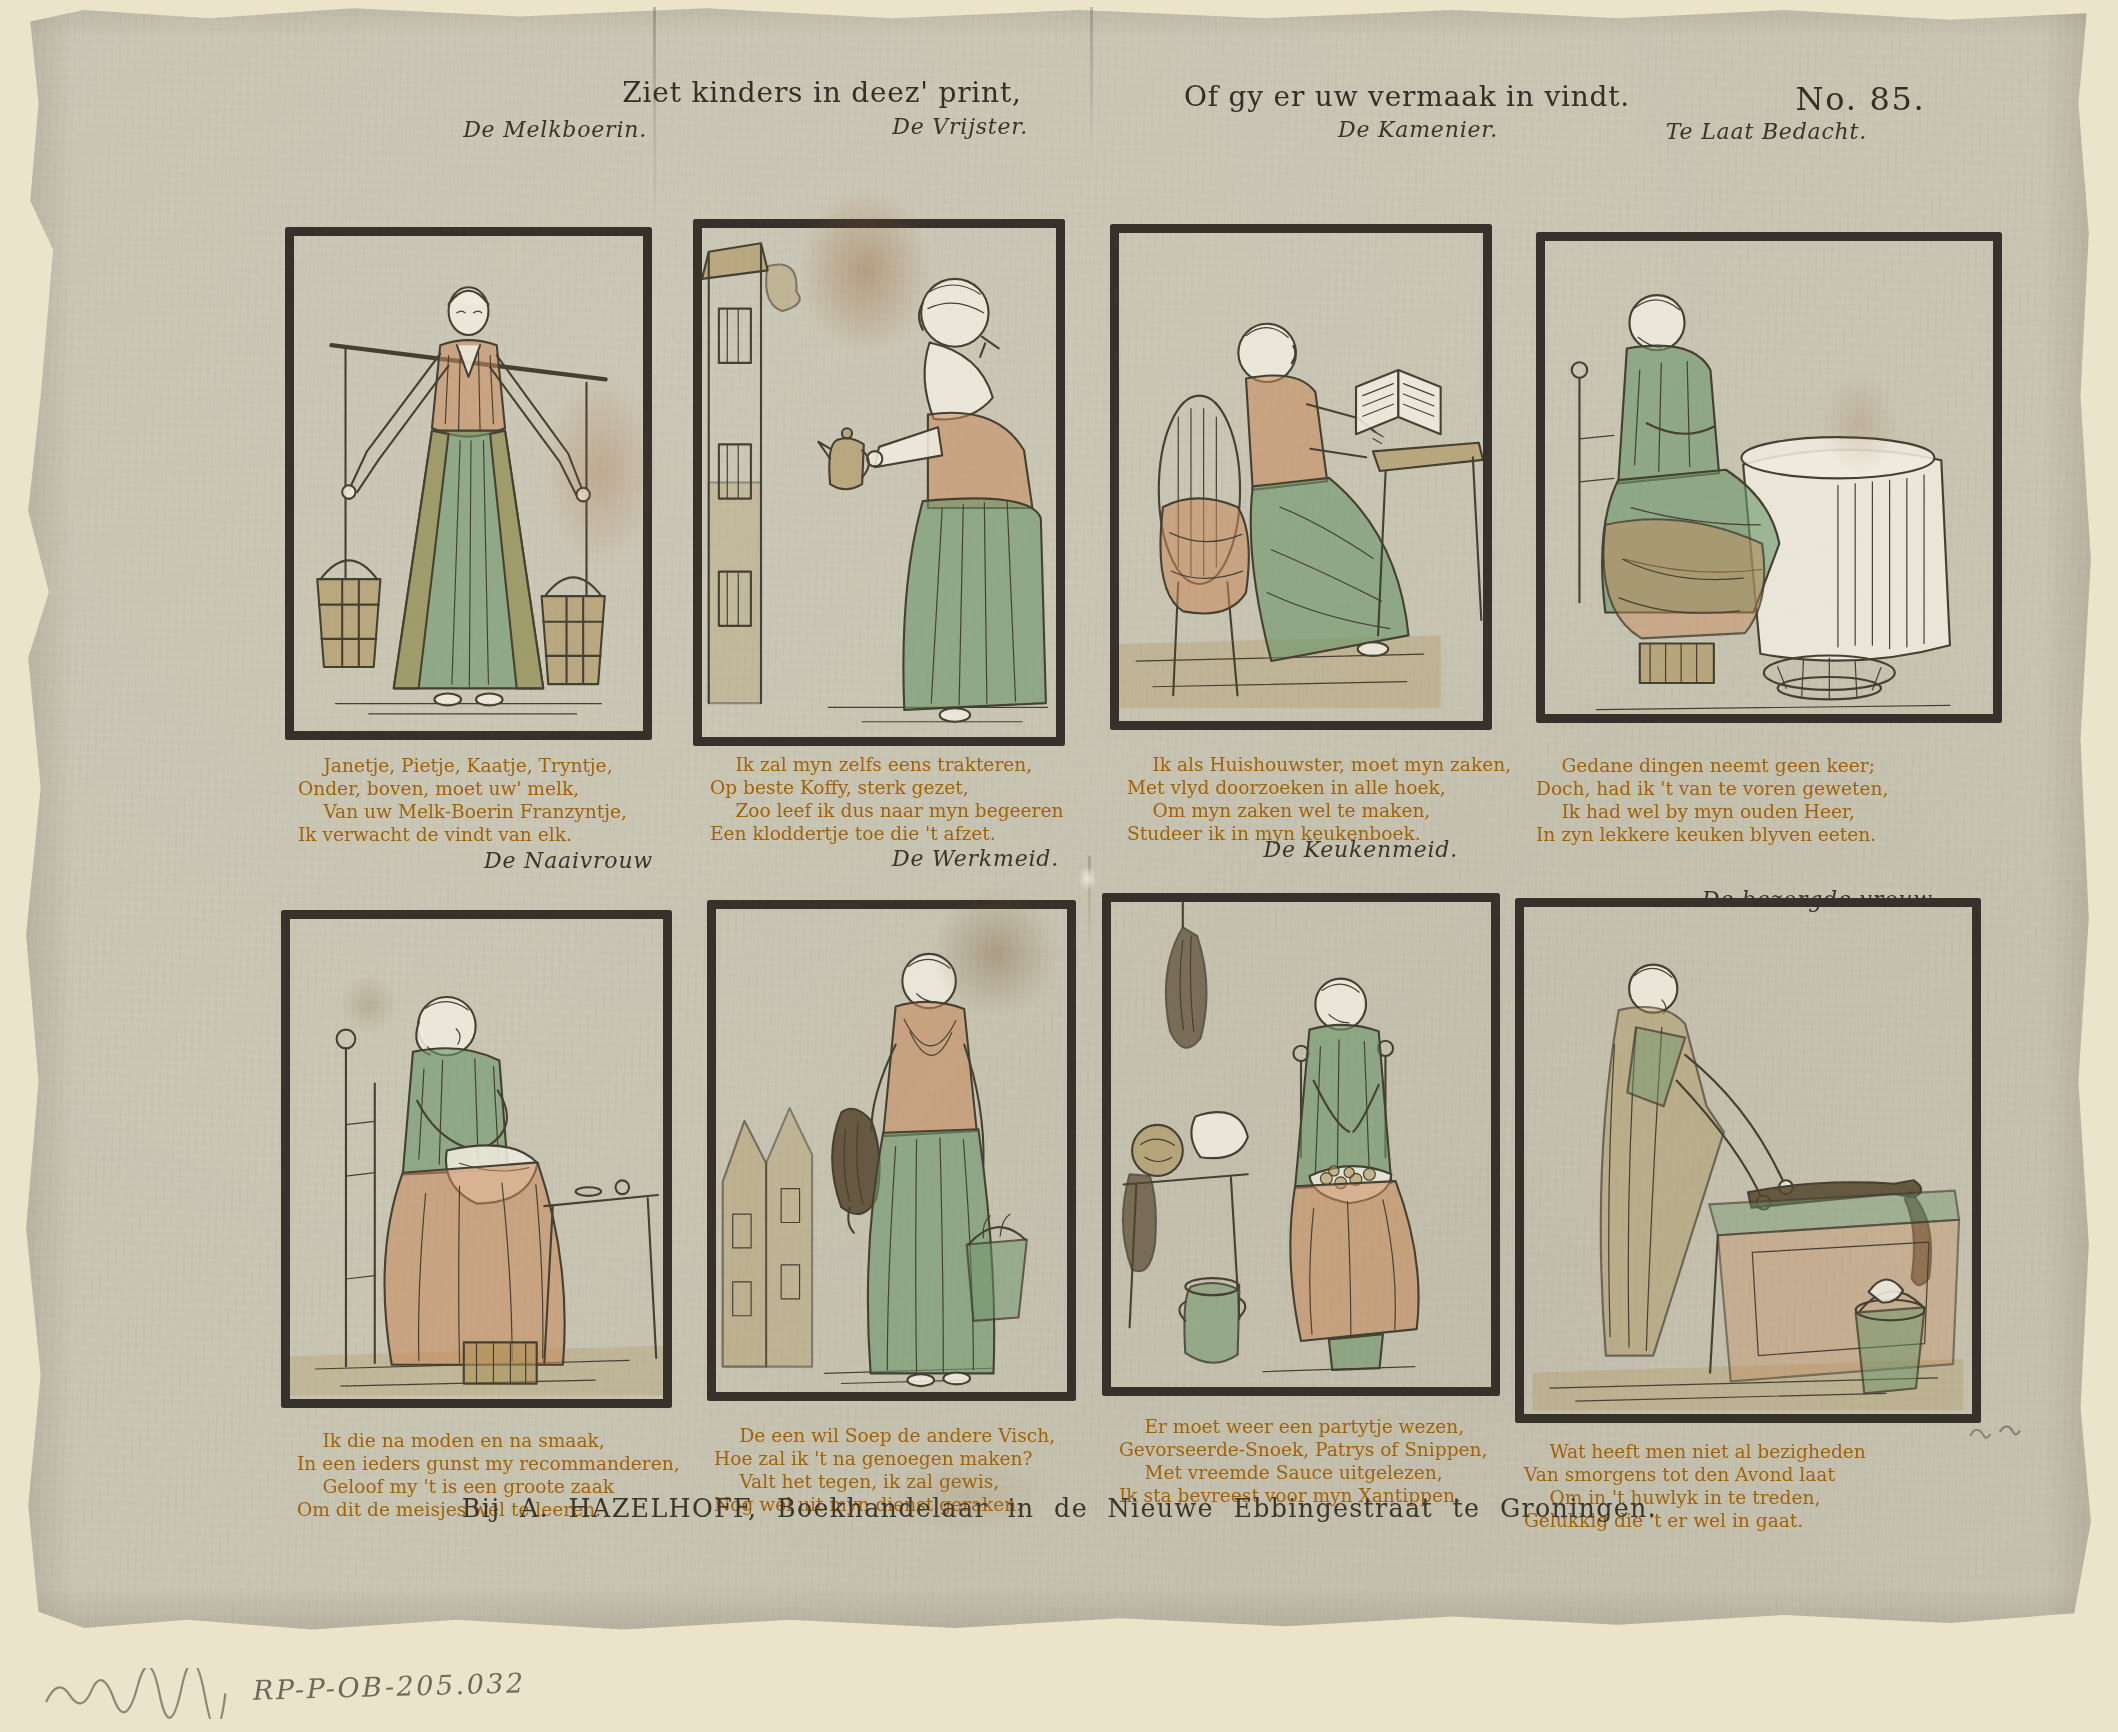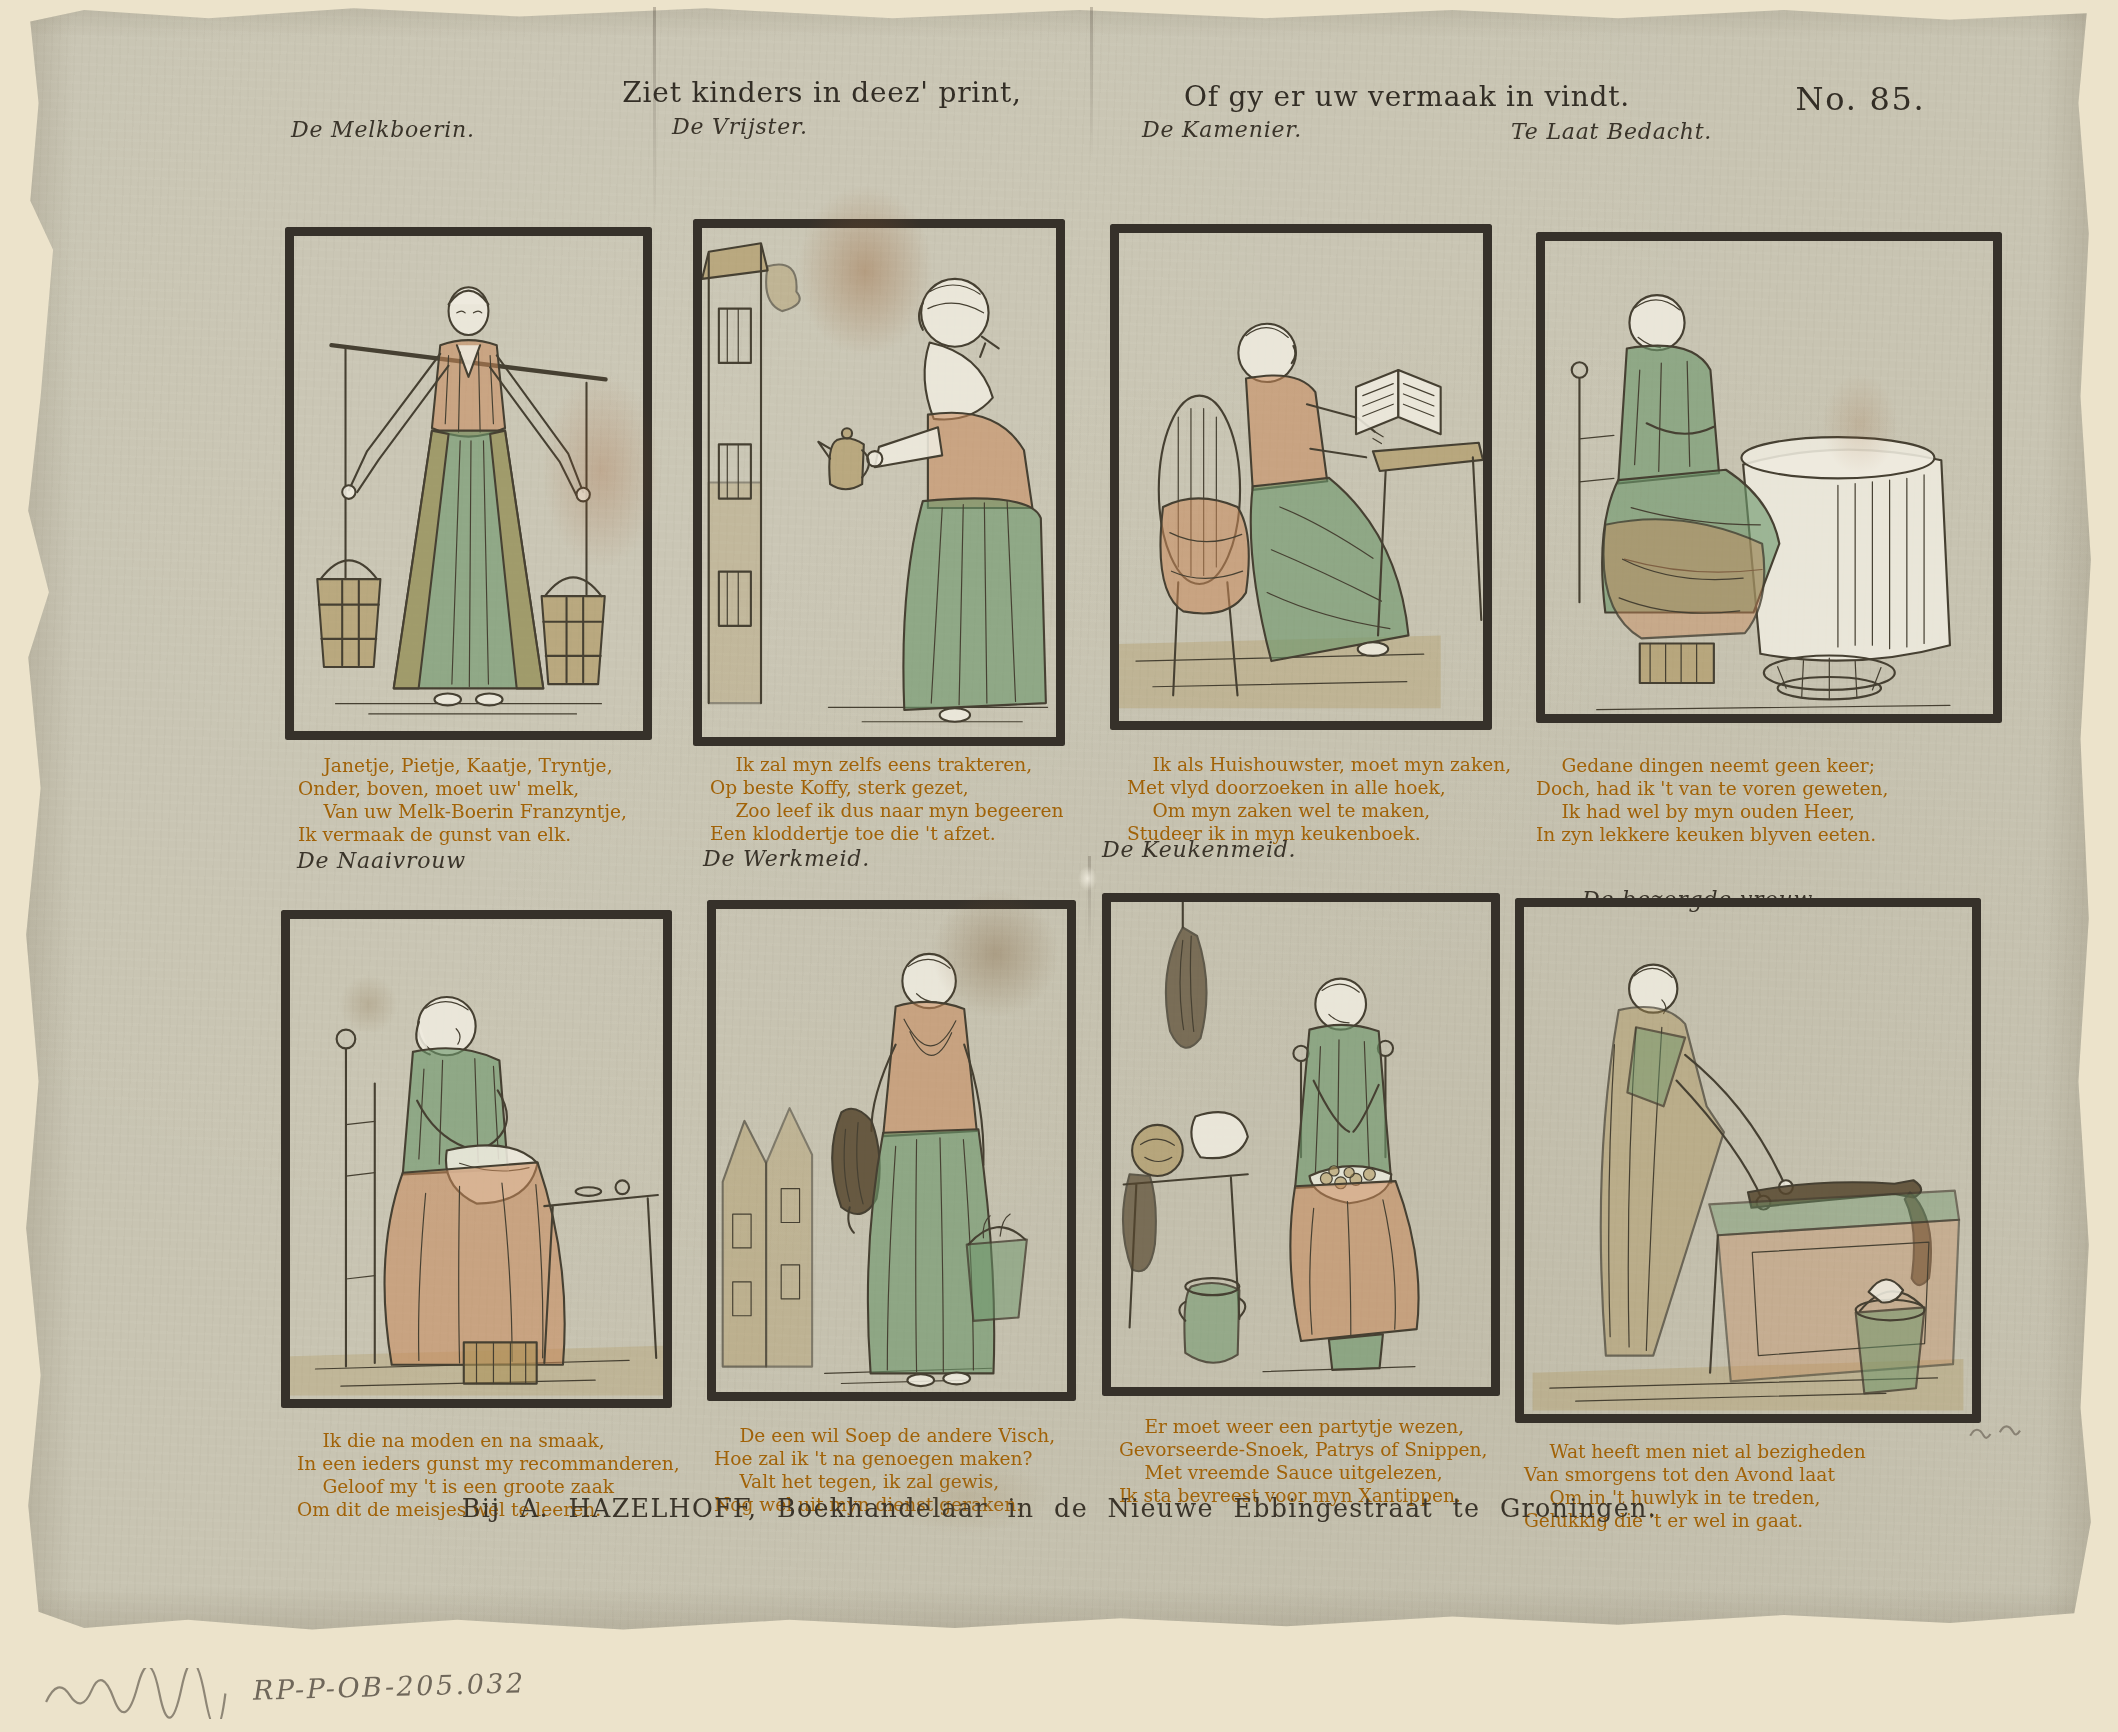--- a/index.html
+++ b/index.html
@@ -21,21 +21,21 @@
     z-index:1;
   }
   .sheet::after{
     content:"";position:absolute;inset:0;pointer-events:none;
     background:
       linear-gradient(to right, rgba(90,78,55,.16), transparent 2.5%, transparent 97.5%, rgba(90,78,55,.16)),
       linear-gradient(to bottom, rgba(90,78,55,.12), transparent 2%, transparent 97%, rgba(90,78,55,.18));
   }
   .t{position:absolute;z-index:2;font-size:28px;letter-spacing:0.8px;text-align:center;white-space:nowrap;}
   .no{position:absolute;z-index:2;font-size:32px;letter-spacing:1.7px;text-align:center;white-space:nowrap;}
-  .cap{position:absolute;z-index:2;width:356px;font-size:22px;font-style:italic;letter-spacing:0.8px;text-align:left;white-space:nowrap;color:#3a342a;}
+  .cap{position:absolute;z-index:2;width:356px;font-size:22px;font-style:italic;letter-spacing:0.8px;text-align:right;white-space:nowrap;color:#3a342a;}
   .frame{position:absolute;z-index:2;border:9.3px solid #36312a;border-radius:2.5px;}
   .frame svg{display:block;width:100%;height:100%;}
   .verse{position:absolute;z-index:2;width:415px;font-size:18.6px;line-height:23px;color:#a16207;}
   .verse .l{white-space:nowrap;}
   .verse .l:nth-child(odd){padding-left:25.4px;}
   .imprint{position:absolute;z-index:2;left:0;top:1493px;width:2119px;text-align:center;
     font-size:25.4px;letter-spacing:1.3px;word-spacing:10.2px;color:#3a342a;}
   .stain{position:absolute;z-index:3;pointer-events:none;border-radius:50%;}
   .crease{position:absolute;z-index:3;pointer-events:none;}
   .hand{position:absolute;z-index:2;font-size:27px;color:#6f675a;font-style:italic;letter-spacing:2.5px;transform:rotate(-1.6deg);white-space:nowrap;}
@@ -84,21 +84,21 @@
     <path class="st fT" d="M254,228 L236,232 L268,530 L300,530 Z"></path>
     <path class="st thin" d="M200,240 L190,525 M213,240 L211,528 M228,240 L234,525"></path>
     <ellipse class="st fW" cx="185" cy="543" rx="16" ry="7"></ellipse>
     <ellipse class="st fW" cx="235" cy="543" rx="16" ry="7"></ellipse>
   </svg>
 </div>
 <div class="verse" style="left:298px;top:754px;">
   <div class="l">Janetje, Pietje, Kaatje, Tryntje,</div>
   <div class="l">Onder, boven, moet uw' melk,</div>
   <div class="l">Van uw Melk-Boerin Franzyntje,</div>
-  <div class="l">Ik vermaak de gunst van elk.</div>
+  <div class="l">Ik verwacht de vindt van elk.</div>
 </div>
 
 <div class="cap" style="left:672px;top:114px;">De Vrijster.</div>
 <div class="frame" style="left:693px;top:219px;width:354px;height:509px;">
   <svg viewBox="0 0 420 600" preserveAspectRatio="none">
     <path class="st fT" d="M0,60 L8,28 L70,18 L78,50 Z"></path>
     <path class="st" stroke-width="3" d="M8,30 L8,560 M70,20 L70,560"></path>
     <rect class="st fT" x="8" y="300" width="62" height="260" opacity=".45"></rect>
     <rect class="st" x="20" y="95" width="38" height="64"></rect>
     <rect class="st" x="20" y="255" width="38" height="64"></rect>

